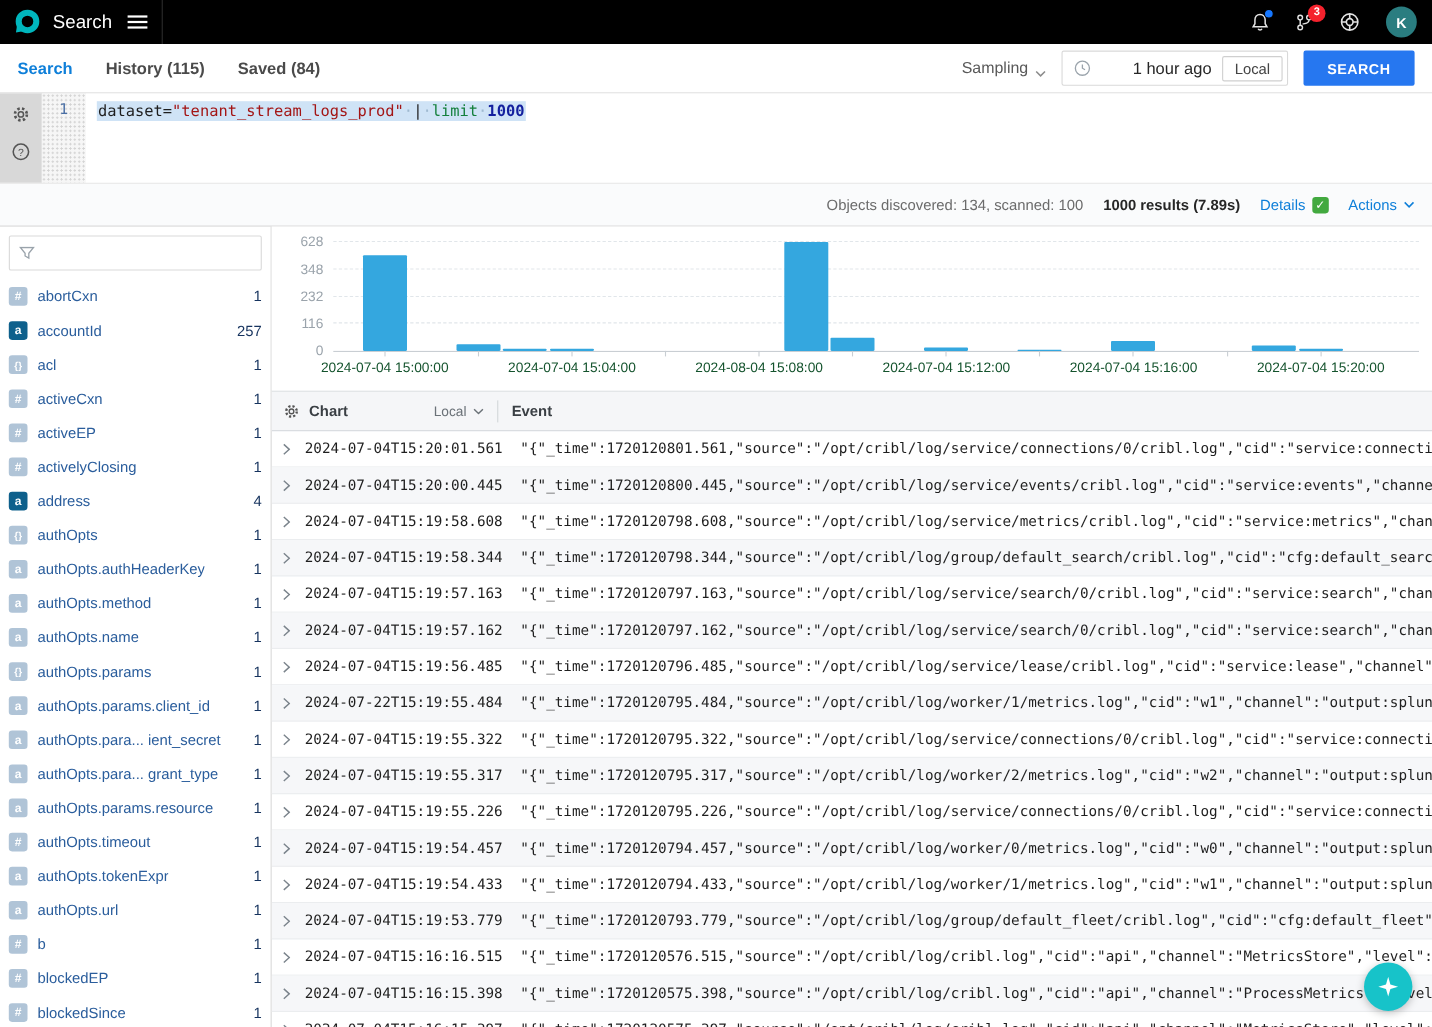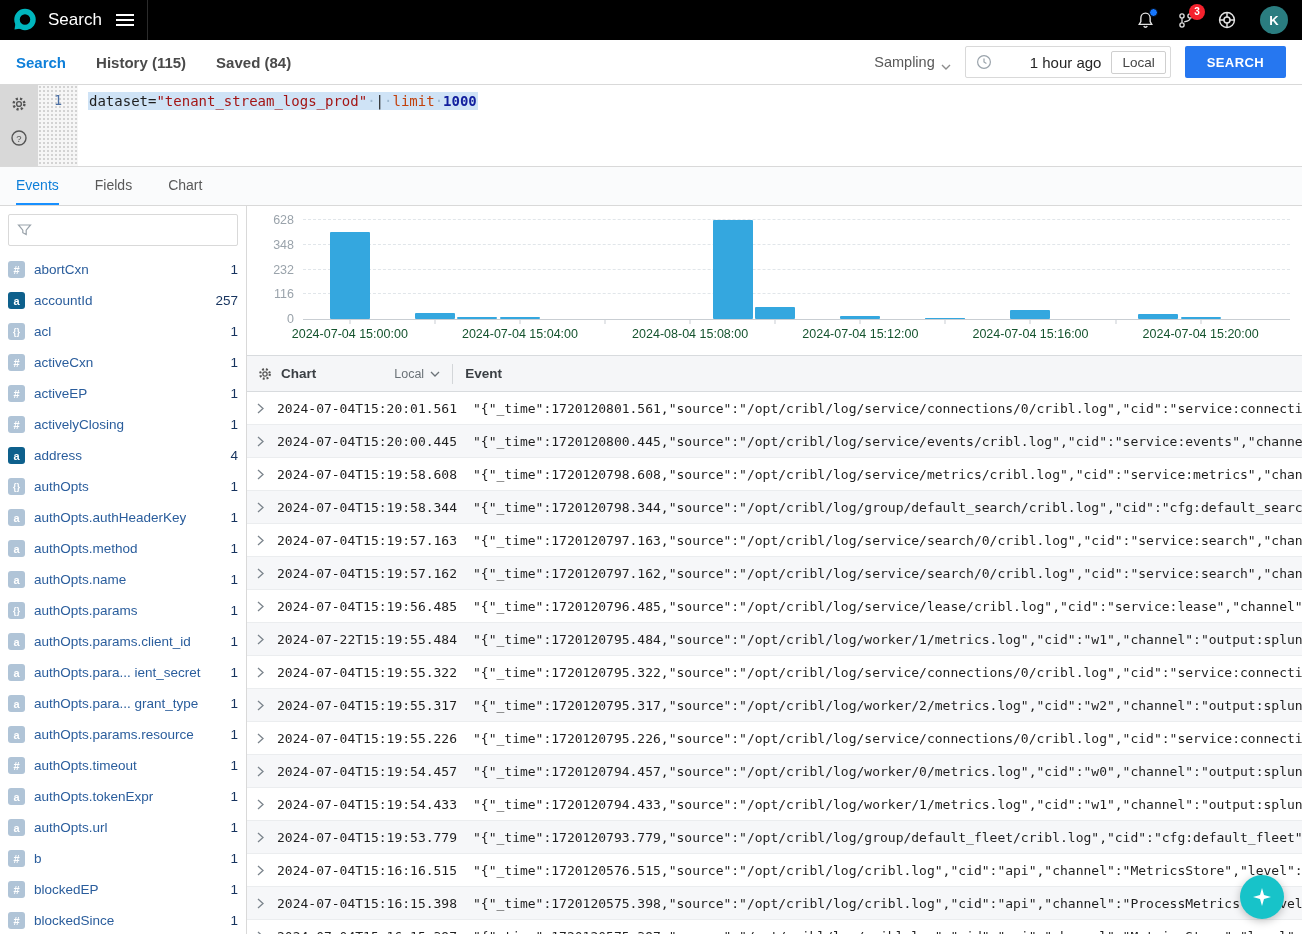--- a/index.html
+++ b/index.html
@@ -34,21 +34,21 @@
   .searchbtn { height:32px; padding:0 22px; background:#2677f0; color:#fff; border:none; border-radius:2px; font-size:13px; font-weight:bold; letter-spacing:.4px; cursor:pointer; font-family:"Liberation Sans", sans-serif; }
 
   
   .editor { height:82px; border-bottom:1px solid #d9d9d9; display:flex; }
   .tools { width:38px; background:#d8d8d8; display:flex; flex-direction:column; align-items:center; padding-top:10px; gap:16px; }
   .gutter { width:40px; background-color:#f6f6f6; background-image:radial-gradient(#d3d3d3 1px, transparent 1px); background-size:4px 4px; text-align:center; padding-top:7px; font-family:"DejaVu Sans Mono", monospace; font-size:13.5px; color:#4a6fa5; }
   .codearea { flex:1; background:#fff; padding:6px 0 0 10px; font-family:"DejaVu Sans Mono", monospace; font-size:14px; line-height:20px; cursor:text; }
   .code-sel { background:#cfe3f6; padding:1px 1px; }
   .t-plain { color:#1e1e1e; }
   .t-str { color:#a31515; }
-  .t-kw { color:#c2410c;text-align:right; }
+  .t-kw { color:#15803d;text-align:right; }
   .t-num { color:#13209e; font-weight:bold; }
   .t-ws { color:#9fb9d0; }
 
   
   .resultsbar { height:39px; background:#fafbfc; border-bottom:1px solid #d9d9d9; display:flex; align-items:stretch; padding:0 16px; }
   .rtabs { display:flex; gap:36px; }
   .rtab { font-size:14px; color:#595959; line-height:37px; border-bottom:2.5px solid transparent; cursor:pointer; }
   .rtab.active { color:#0e7fd9; border-bottom-color:#1890ff; }
   .rstats { margin-left:auto; display:flex; align-items:center; gap:18px; }
   .objtext { color:#6b6b6b; font-size:13.5px; }
@@ -186,24 +186,33 @@
     </div>
     <div class="gutter">
       <span>1</span>
     </div>
     <div class="codearea">
       <span class="code-sel"><span class="t-plain">dataset=</span><span class="t-str">"tenant_stream_logs_prod"</span><span class="t-ws">·</span><span class="t-plain">|</span><span class="t-ws">·</span><span class="t-kw">limit</span><span class="t-ws">·</span><span class="t-num">1000</span></span>
     </div>
   </div>
 
   <div class="resultsbar">
-    <div class="rtabs">
-      <span class="rtab active">Events</span>
-      <span class="rtab">Fields</span>
-      <span class="rtab">Chart</span>
+    <div class="rstats">
+      <span class="objtext">Objects discovered: 134, scanned: 100</span>
+      <span class="restext">1000 results (7.89s)</span>
+      <span class="bluelink">
+        <span>Details</span>
+        <span class="greencheck">✓</span>
+      </span>
+      <span class="bluelink">
+        <span>Actions</span>
+        <svg width="10" height="6" viewBox="0 0 10 6">
+            <path d="M1 1 L5 5 L9 1" fill="none" stroke="#0e7fd9" stroke-width="1.4"></path>
+          </svg>
+      </span>
     </div>
   </div>
 
   <div class="main">
 
     <aside class="sidebar">
       <div class="filterbox">
         <svg width="15" height="13" viewBox="0 0 15 13">
           <path d="M1.5 1 H13.5 L9.2 6.2 V10.6 L5.8 8.7 V6.2 Z" fill="none" stroke="#9aa3ab" stroke-width="1.2"></path>
         </svg>

